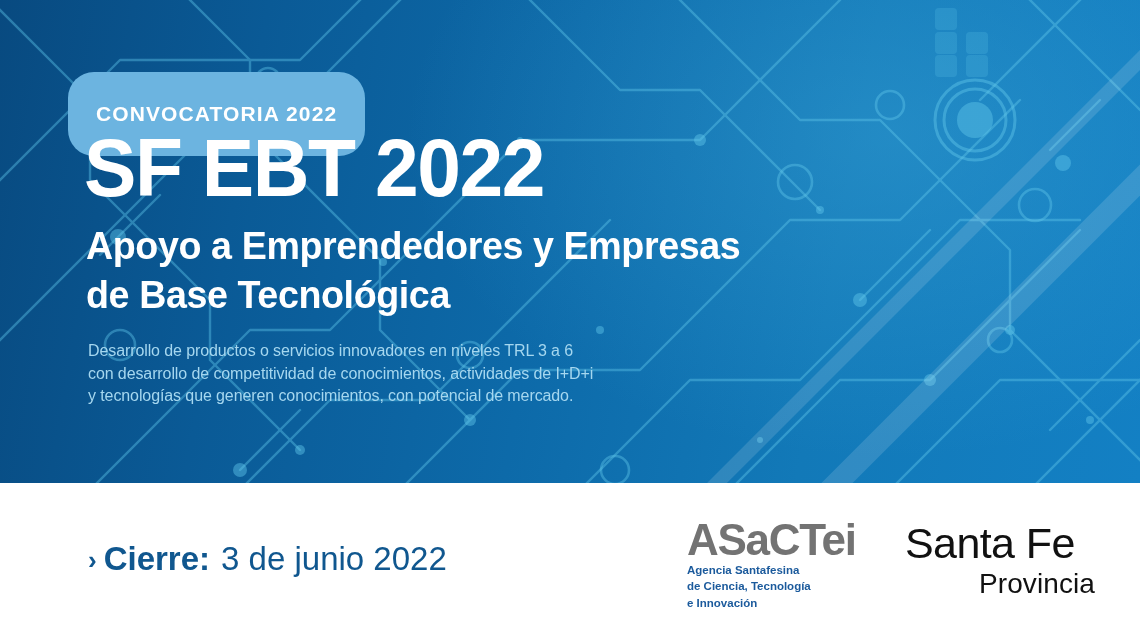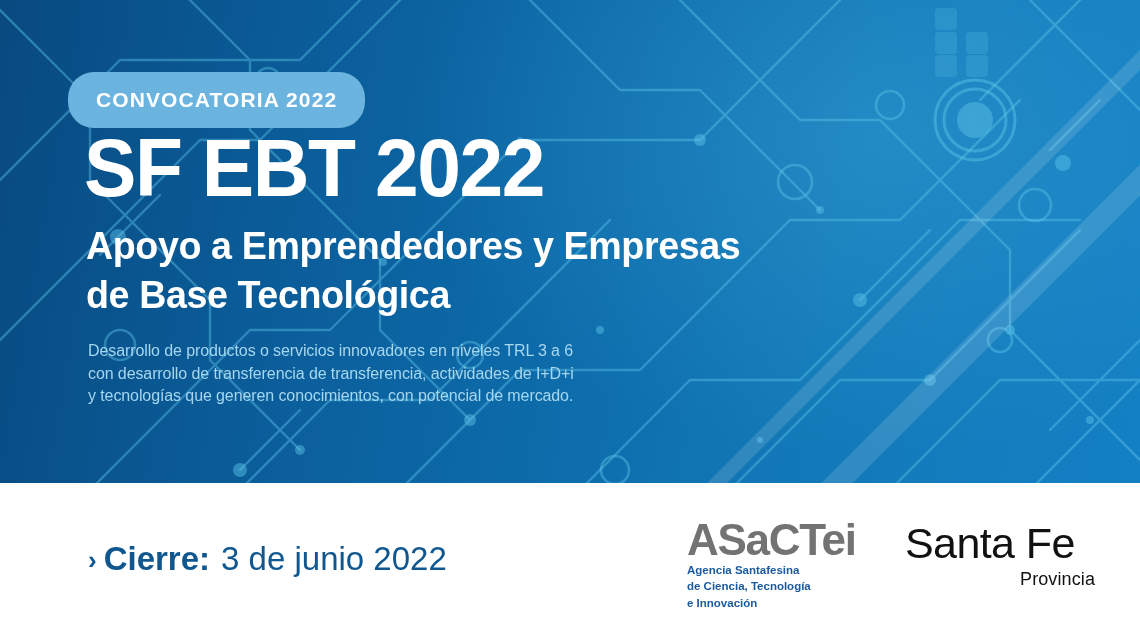--- a/index.html
+++ b/index.html
@@ -36,21 +36,21 @@
     width: 1140px;
     height: 483px;
   }
 
   
   #badge {
     position: absolute;
     left: 68px;
     top: 72px;
     height: 48px;
-    padding: 4px 28px;
+    padding: 18px 28px;
     display: flex;
     align-items: center;
     border-radius: 26px;
     background: #6cb4e0;
   }
   #badge-label {
     color: #ffffff;
     font-size: 21px;
     font-weight: bold;
     letter-spacing: 1.1px;
@@ -170,21 +170,21 @@
     font-size: 43px;
     font-weight: normal;
     letter-spacing: -0.6px;
     line-height: 1;
     white-space: nowrap;
   }
   #santafe-sub {
     display: block;
     margin-top: 5px;
     color: #111111;
-    font-size: 18px;
+    font-size: 28px;
     font-weight: normal;
     letter-spacing: 0.1px;
     line-height: 1;
     text-align: right;
     white-space: nowrap;
   }
 </style>
 </head>
 <body>
 
@@ -291,21 +291,21 @@
 
     <div id="title">SF EBT 2022</div>
 
     <div id="subtitle">
       <div>Apoyo a Emprendedores y Empresas</div>
       <div>de Base Tecnológica</div>
     </div>
 
     <div id="description">
       <div>Desarrollo de productos o servicios innovadores en niveles TRL 3 a 6</div>
-      <div>con desarrollo de transferencia de transferencia, actividades de I+D+i</div>
+      <div>con desarrollo de competitividad de conocimientos, actividades de I+D+i</div>
       <div>y tecnologías que generen conocimientos, con potencial de mercado.</div>
     </div>
   </div>
 
   <div id="footer">
     <div id="deadline">
       <span id="deadline-chevron">›</span>
       <span id="deadline-label">Cierre:</span>
       <span id="deadline-value">3 de junio 2022</span>
     </div>

